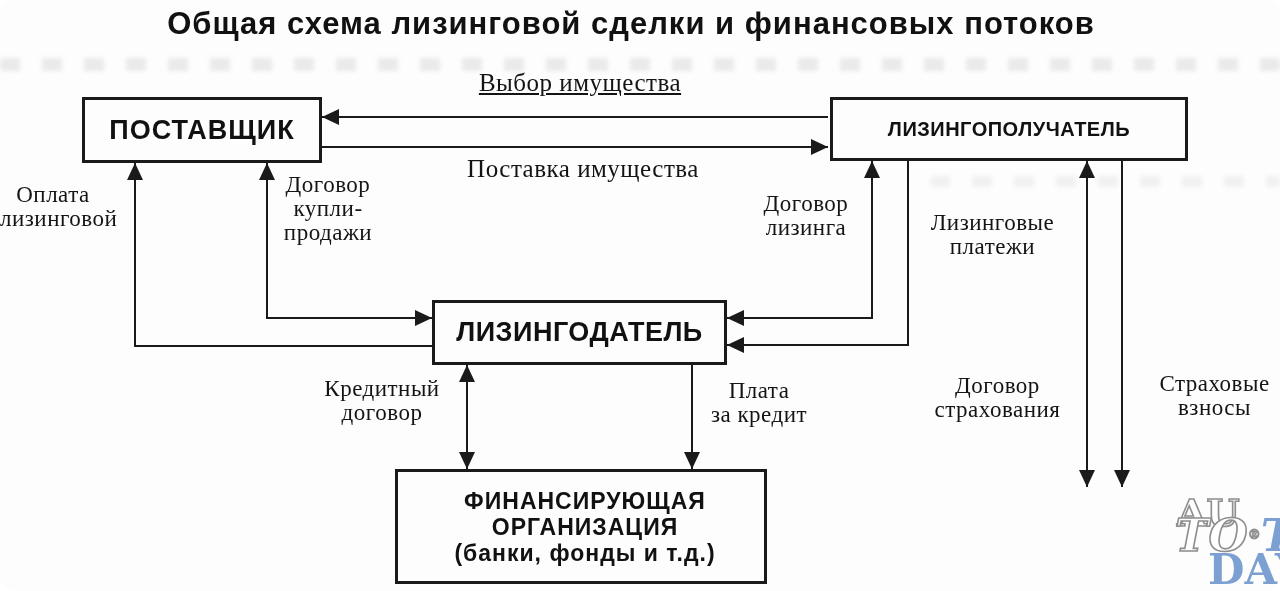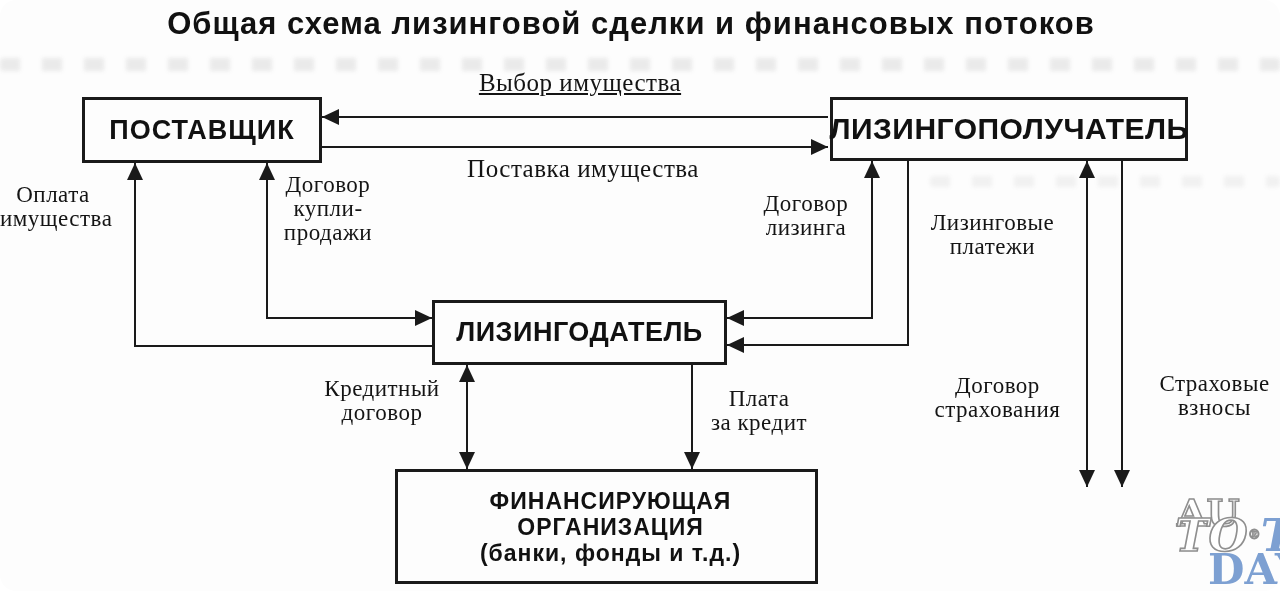--- a/index.html
+++ b/index.html
@@ -88,48 +88,48 @@
 
   <div class="artifact" style="left:0;top:58px;width:1280px;height:13px;opacity:.55;"></div>
   <div class="artifact" style="left:930px;top:176px;width:350px;height:11px;opacity:.35;"></div>
 
   <h1 class="title">Общая схема лизинговой сделки и финансовых потоков</h1>
 
   <div class="node" style="left:82px;top:97px;width:240px;height:66px;font-size:27px;letter-spacing:1px;text-align:right;">
     <span>ПОСТАВЩИК</span>
   </div>
 
-  <div class="node" style="left:830px;top:97px;width:358px;height:64px;font-size:30px;letter-spacing:0.5px;">
+  <div class="node" style="left:830px;top:97px;width:358px;height:64px;font-size:20px;letter-spacing:0.5px;">
     <span>ЛИЗИНГОПОЛУЧАТЕЛЬ</span>
   </div>
 
   <div class="node" style="left:432px;top:300px;width:295px;height:65px;font-size:27px;letter-spacing:0.5px;align-items:center;">
     <span>ЛИЗИНГОДАТЕЛЬ</span>
   </div>
 
-  <div class="node" style="left:395px;top:469px;width:423px;height:115px;font-size:23px;line-height:26px;letter-spacing:1px;padding-left:8px;">
+  <div class="node" style="left:395px;top:469px;width:372px;height:115px;font-size:23px;line-height:26px;letter-spacing:1px;padding-left:8px;">
     <span>ФИНАНСИРУЮЩАЯ
 ОРГАНИЗАЦИЯ
 (банки, фонды и т.д.)</span>
   </div>
 
 
   <div class="hl" style="left:322px;top:116px;width:506px;"></div>
   <div class="ar left" style="left:322px;top:109px;"></div>
   <div class="elabel big" style="left:460px;top:70px;width:240px;text-decoration:underline;">Выбор имущества</div>
 
   <div class="hl" style="left:322px;top:146px;width:506px;"></div>
   <div class="ar right" style="left:811px;top:139px;"></div>
   <div class="elabel big" style="left:443px;top:156px;width:280px;">Поставка имущества</div>
 
   <div class="vl" style="left:134px;top:163px;height:183px;"></div>
   <div class="hl" style="left:134px;top:345px;width:300px;"></div>
   <div class="ar up" style="left:127px;top:163px;"></div>
   <div class="elabel" style="left:0;top:183px;width:106px;">Оплата
-имущества</div>
+лизинговой</div>
 
   <div class="vl" style="left:266px;top:163px;height:156px;"></div>
   <div class="hl" style="left:266px;top:317px;width:168px;"></div>
   <div class="ar up" style="left:259px;top:163px;"></div>
   <div class="ar right" style="left:415px;top:310px;"></div>
   <div class="elabel" style="left:263px;top:173px;width:130px;">Договор
 купли-
 продажи</div>
 
   <div class="vl" style="left:871px;top:161px;height:158px;"></div>
@@ -146,21 +146,21 @@
 платежи</div>
 
   <div class="vl" style="left:466px;top:365px;height:104px;"></div>
   <div class="ar up" style="left:459px;top:365px;"></div>
   <div class="ar down" style="left:459px;top:452px;"></div>
   <div class="elabel" style="left:309px;top:377px;width:146px;">Кредитный
 договор</div>
 
   <div class="vl" style="left:691px;top:365px;height:104px;"></div>
   <div class="ar down" style="left:684px;top:452px;"></div>
-  <div class="elabel" style="left:696px;top:387px;width:126px;">Плата
+  <div class="elabel" style="left:696px;top:379px;width:126px;">Плата
 за кредит</div>
 
   <div class="vl" style="left:1086px;top:161px;height:326px;"></div>
   <div class="ar up" style="left:1079px;top:161px;"></div>
   <div class="ar down" style="left:1079px;top:470px;"></div>
   <div class="elabel" style="left:925px;top:374px;width:145px;">Договор
 страхования</div>
 
   <div class="vl" style="left:1121px;top:161px;height:326px;"></div>
   <div class="ar down" style="left:1114px;top:470px;"></div>

